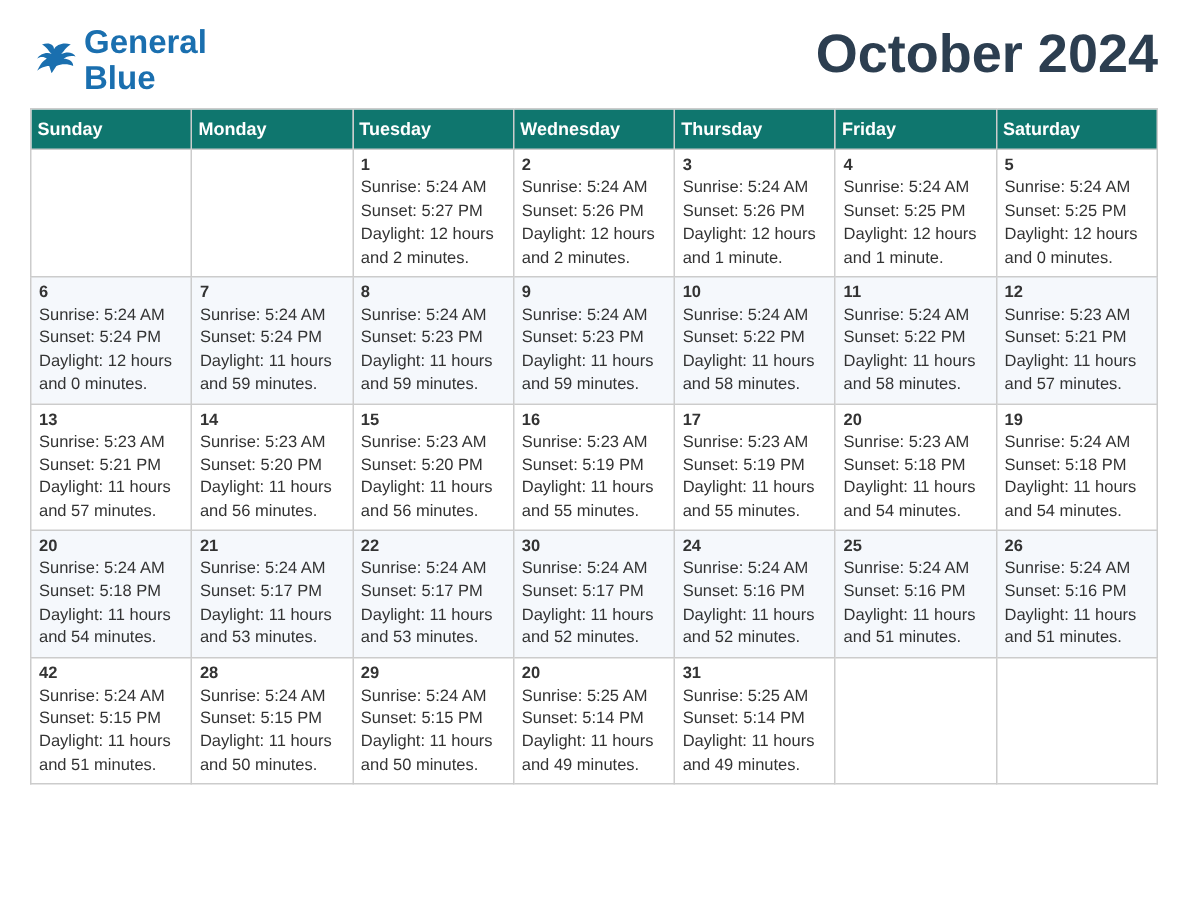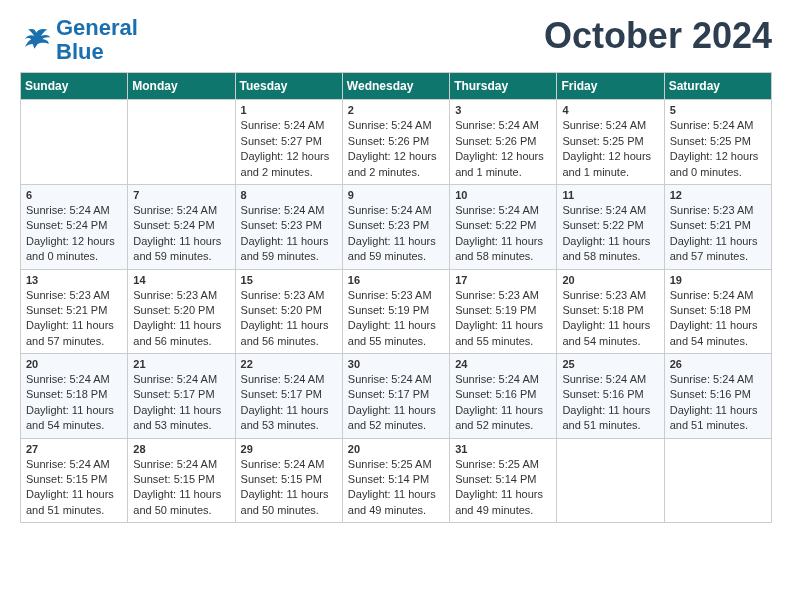--- a/index.html
+++ b/index.html
@@ -279,21 +279,21 @@
         </td>
         <td>
           <span class="day-num">26</span>
           <div class="cell-info">Sunrise: 5:24 AM
 Sunset: 5:16 PM
 Daylight: 11 hours and 51 minutes.</div>
         </td>
       </tr>
       <tr>
         <td>
-          <span class="day-num">27</span>
+          <span class="day-num">42</span>
           <div class="cell-info">Sunrise: 5:24 AM
 Sunset: 5:15 PM
 Daylight: 11 hours and 51 minutes.</div>
         </td>
         <td>
           <span class="day-num">28</span>
           <div class="cell-info">Sunrise: 5:24 AM
 Sunset: 5:15 PM
 Daylight: 11 hours and 50 minutes.</div>
         </td>

